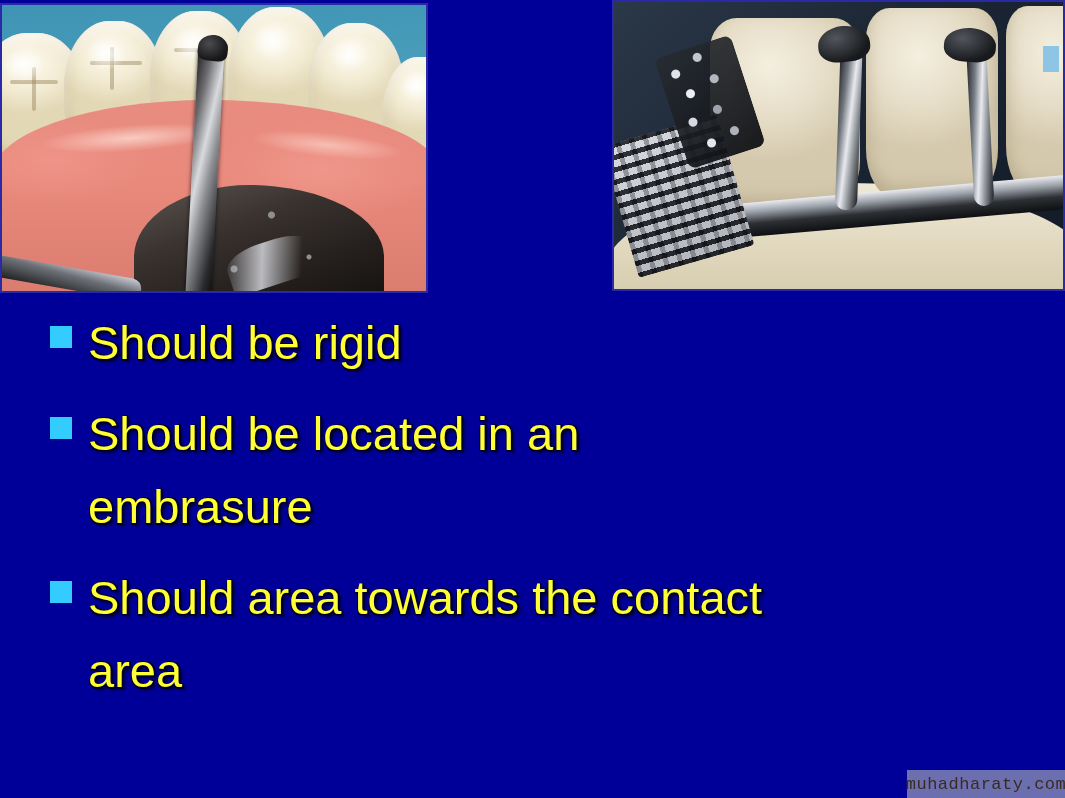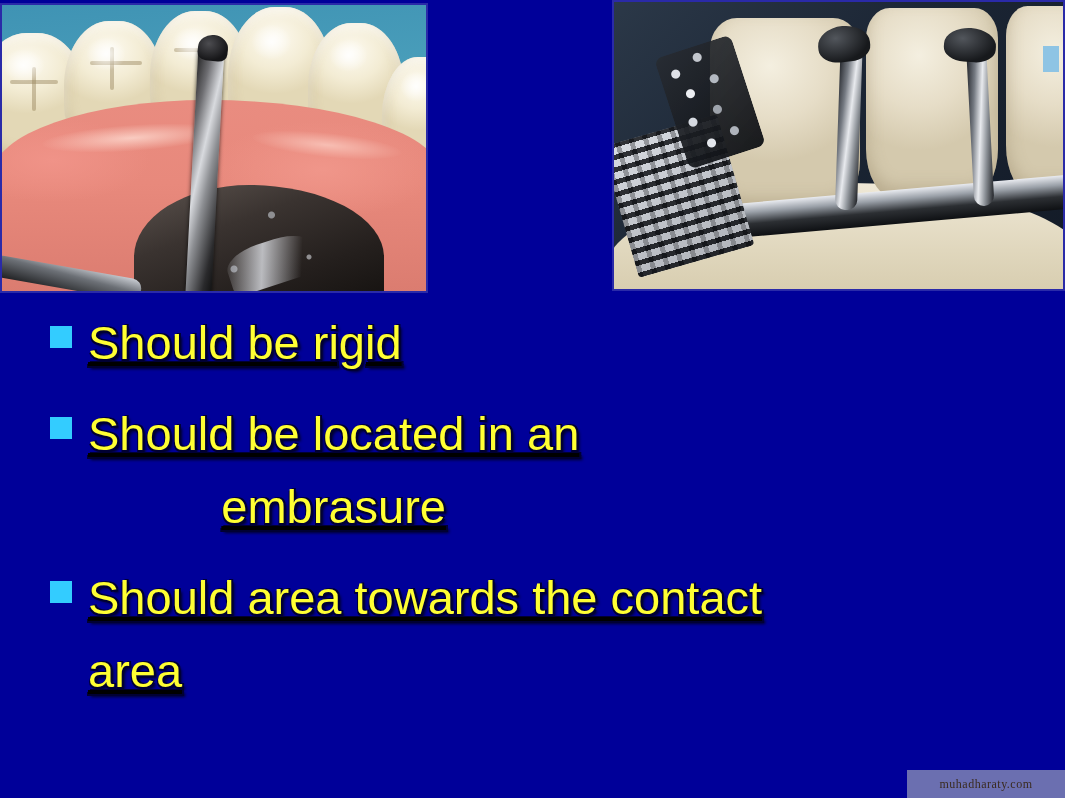--- a/index.html
+++ b/index.html
@@ -219,21 +219,20 @@
     position:absolute; right:4px; top:44px; width:16px; height:26px;
     background:#8ec4e4;
   }
 
   
   #bullets {
     position: absolute;
     left: 0;
     top: 300px;
     width: 1065px;
-    text-decoration: underline;
   }
   .bullet-row {
     position: relative;
     display: flex;
     align-items: flex-start;
   }
   .bullet-marker {
     flex: 0 0 auto;
     width: 22px;
     height: 22px;
@@ -248,39 +247,39 @@
     line-height: 73px;
     letter-spacing: 0px;
     white-space: pre-line;
     text-shadow:
       2px 2px 0 #000033,
       2px -1px 0 #000033,
       -1px 2px 0 #000033,
       3px 3px 3px rgba(0,0,20,.85);
   }
   #row-1 { margin-top: 6px; }
-  #row-2 { margin-top: 18px; text-align: center; }
+  #row-2 { margin-top: 18px; }
   #row-3 { margin-top: 18px; }
 
   
   #watermark {
     position: absolute;
     right: 0;
     bottom: 0;
     width: 158px;
     height: 28px;
     background: #6b6fb0;
     display: flex;
     align-items: center;
     justify-content: center;
   }
   #watermark-text {
     color: #3a2b20;
-    font-size: 12px;
-    font-family: Liberation Serif, serif;
+    font-size: 17px;
+    font-family: Liberation Mono, monospace;
     letter-spacing: .5px;
   }
 </style>
 </head>
 <body>
 
 <div id="slide">
 
   <div id="images-row">
 

